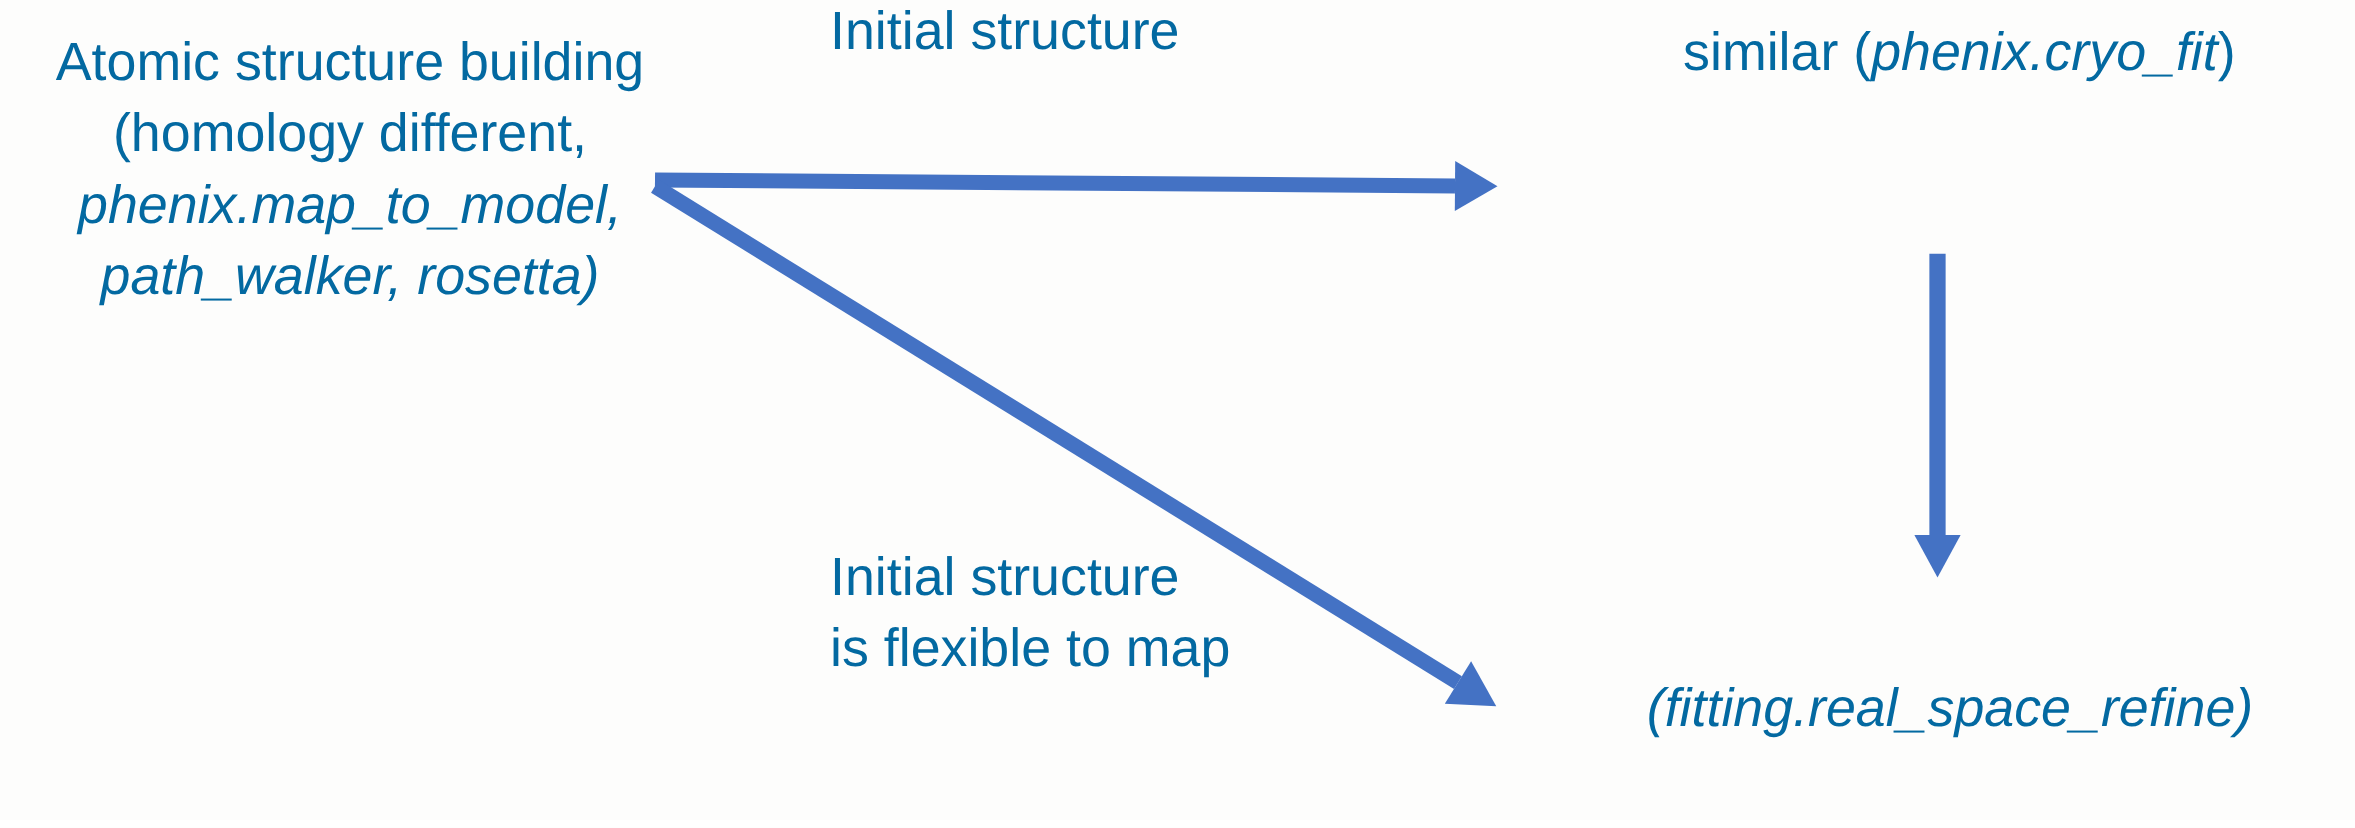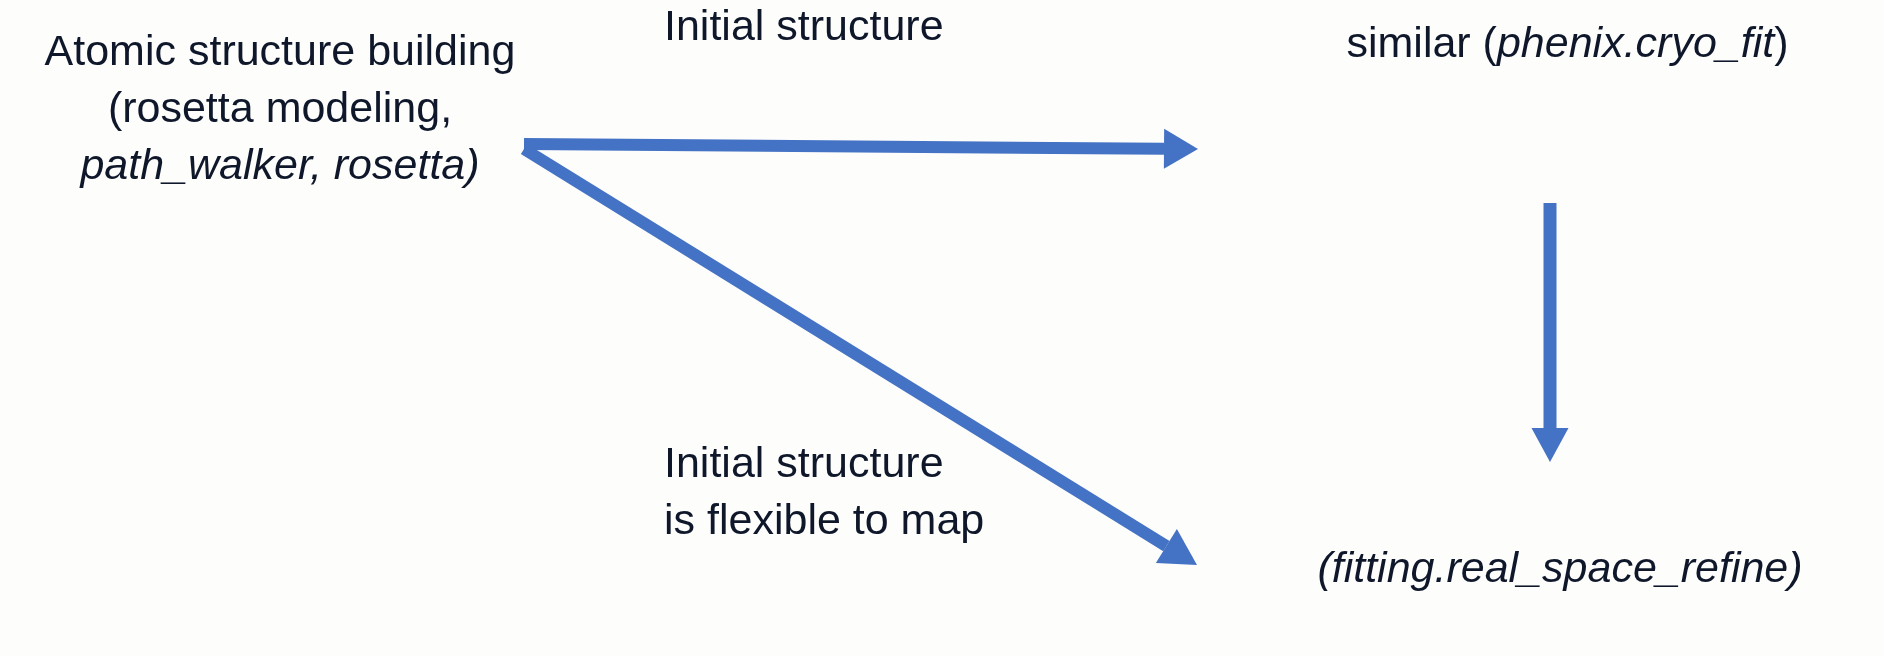--- a/index.html
+++ b/index.html
@@ -7,21 +7,21 @@
     padding: 0;
     background: #ffffff;
   }
   .canvas {
     position: relative;
     width: 1884px;
     height: 656px;
     overflow: hidden;
     background: #fdfdfc;
     font-family: "Liberation Sans", sans-serif;
-    color: #0f172a;
+    color: #0369a1;
   }
   .arrow-layer {
     position: absolute;
     left: 0;
     top: 0;
     width: 1884px;
     height: 662px;
   }
   .textblock {
     position: absolute;
@@ -51,21 +51,22 @@
       <line x1="524" y1="144" x2="1164.000935515984" y2="148.74778142074172" stroke="#4472C4" stroke-width="12"></line>
       <polygon points="1198,149 1163.852571645832,168.7472311172217 1164.1492993861361,128.74833172426173" fill="#4472C4"></polygon>
       <line x1="524" y1="149" x2="1166.3778554898163" y2="546.071601610347" stroke="#4472C4" stroke-width="12"></line>
       <polygon points="1197,565 1155.8620786066758,563.0839041160046 1176.8936323729567,529.0592991046893" fill="#4472C4"></polygon>
       <line x1="1550" y1="203" x2="1550" y2="428" stroke="#4472C4" stroke-width="13"></line>
       <polygon points="1550,462 1531.5,428 1568.5,428" fill="#4472C4"></polygon>
     </svg>
 
   <div class="textblock centered node-building">
     <div>Atomic structure building</div>
-    <div>(rosetta modeling,</div>
+    <div>(homology different,</div>
+    <div class="it">phenix.map_to_model,</div>
     <div class="it">path_walker, rosetta)</div>
   </div>
 
   <div class="textblock cond-different">
     <div>Initial structure</div>
   </div>
 
   <div class="textblock centered node-fitting">
     <div><span>similar (</span><span class="it">phenix.cryo_fit</span><span>)</span></div>
   </div>

